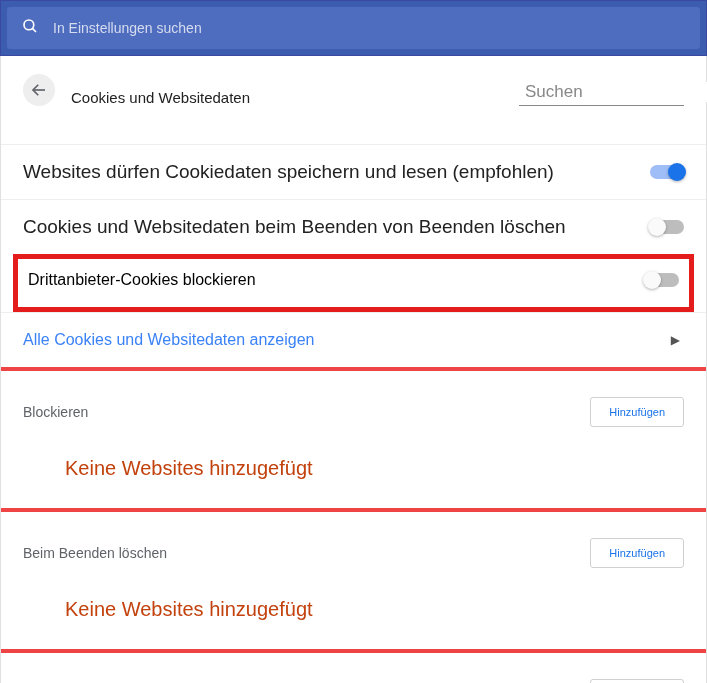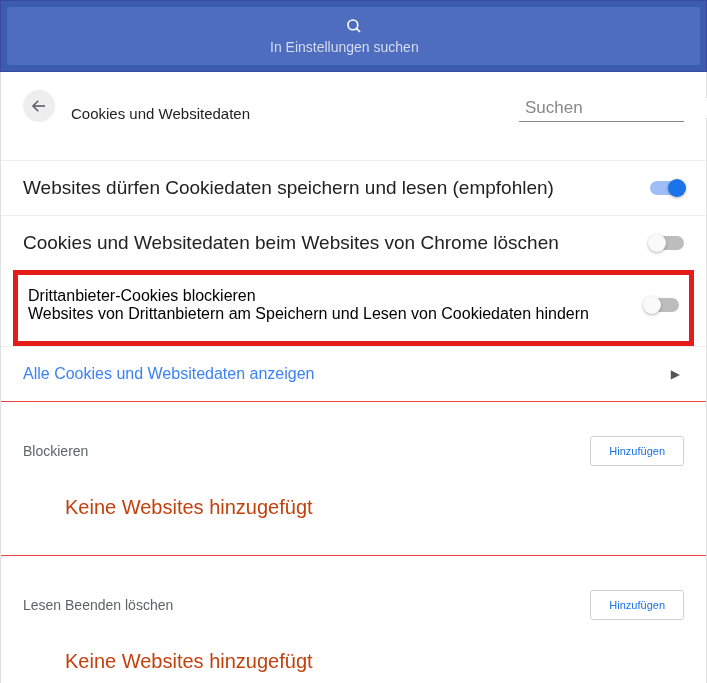--- a/index.html
+++ b/index.html
@@ -9,21 +9,20 @@
       background: #3B5CAF;
       padding: 6px;
       border: 1px solid #3949a0;
     }
     .search-container {
       background: #4F6DBF;
       border-radius: 3px;
       display: flex;
       align-items: center;
       padding: 10px 14px;
-      flex-direction: column;
     }
     .search-container input {
       background: transparent;
       border: none;
       outline: none;
       color: #fff;
       font-size: 14px;
       flex: 1;
       margin-left: 14px;
     }
@@ -117,22 +116,22 @@
       align-items: center;
       justify-content: space-between;
       padding: 18px 26px 18px 22px;
       border-top: 1px solid #eeeeee;
       cursor: pointer;
     }
     .link-row .primary-label { font-size: 16px; color: #3b82f6; }
     .arrow-icon { color: #555; font-size: 12px; }
     
     .section {
-      padding: 8px 22px;
-      border-top: 1px solid #ef4444;
+      padding: 0 22px;
+      border-top: 4px solid #ef4444;
     }
     .section-header {
       display: flex;
       align-items: center;
       justify-content: space-between;
       padding: 26px 0 6px 0;
     }
     .section-title {
       font-size: 14px;
       color: #5f6368;
@@ -192,31 +191,30 @@
     <div class="label-block">
       <div class="primary-label">Websites dürfen Cookiedaten speichern und lesen (empfohlen)</div>
     </div>
     <div class="toggle on">
         <div class="knob"></div>
       </div>
   </div>
 
   <div class="setting-row">
     <div class="label-block">
-      <div class="primary-label">Cookies und Websitedaten beim Websites von Chrome löschen</div>
+      <div class="primary-label">Cookies und Websitedaten beim Beenden von Beenden löschen</div>
     </div>
     <div class="toggle off">
         <div class="knob"></div>
       </div>
   </div>
 
   <div class="highlight-row">
     <div class="label-block">
       <div class="primary-label">Drittanbieter-Cookies blockieren</div>
-      <div class="secondary-label">Websites von Drittanbietern am Speichern und Lesen von Cookiedaten hindern</div>
     </div>
     <div class="toggle off">
         <div class="knob"></div>
       </div>
   </div>
 
   <div class="link-row">
     <div class="primary-label">Alle Cookies und Websitedaten anzeigen</div>
     <span class="arrow-icon">▶</span>
   </div>
@@ -224,21 +222,21 @@
   <div class="section">
     <div class="section-header">
       <div class="section-title">Blockieren</div>
       <button class="add-button">Hinzufügen</button>
     </div>
     <div class="empty-text">Keine Websites hinzugefügt</div>
   </div>
 
   <div class="section">
     <div class="section-header">
-      <div class="section-title">Lesen Beenden löschen</div>
+      <div class="section-title">Beim Beenden löschen</div>
       <button class="add-button">Hinzufügen</button>
     </div>
     <div class="empty-text">Keine Websites hinzugefügt</div>
   </div>
 
   <div class="section">
     <div class="section-header">
       <div class="section-title">Zulassen</div>
       <button class="add-button">Hinzufügen</button>
     </div>

